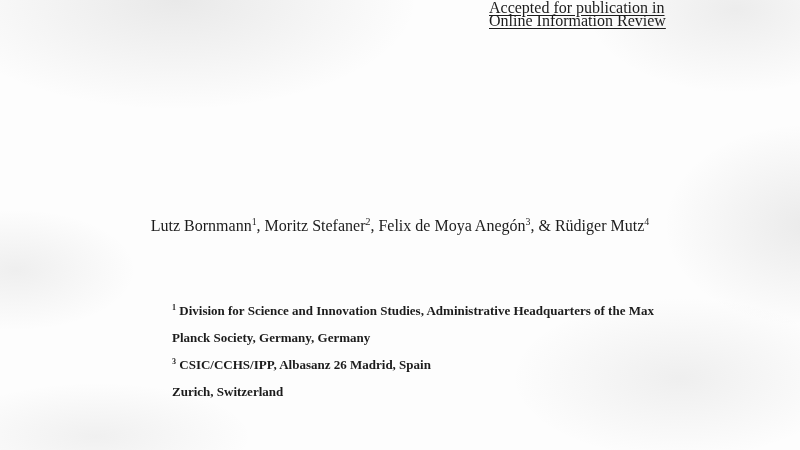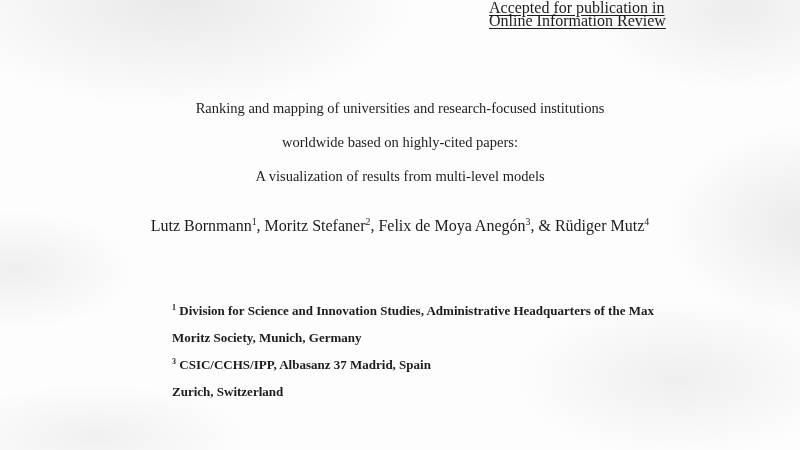--- a/index.html
+++ b/index.html
@@ -68,28 +68,23 @@
 </head>
 <body>
 
 <div class="page">
 
   <div class="accept-note">
     <div class="accept-line">Accepted for publication in</div>
     <div class="accept-line italic">Online Information Review</div>
   </div>
 
-  <div class="title">
-    <div>Ranking and mapping of universities and research-focused institutions</div>
-    <div>worldwide based on highly-cited papers:</div>
-    <div>A visualization of results from multi-level models</div>
-  </div>
 
   <div class="authors"><span>Lutz Bornmann</span><sup class="sup">1</sup><span>, </span><span>Moritz Stefaner</span><sup class="sup">2</sup><span>, </span><span>Felix de Moya Anegón</span><sup class="sup">3</sup><span>, &amp; </span><span>Rüdiger Mutz</span><sup class="sup">4</sup></div>
 
   <div class="footnotes">
     <div class="fn-line"><sup class="sup">1</sup> <span>Division for Science and Innovation Studies, Administrative Headquarters of the Max</span></div>
-    <div class="fn-line">Moritz Society, Munich, Germany</div>
-    <div class="fn-line"><sup class="sup">3</sup> <span>CSIC/CCHS/IPP, Albasanz 37 Madrid, Spain</span></div>
+    <div class="fn-line">Planck Society, Germany, Germany</div>
+    <div class="fn-line"><sup class="sup">3</sup> <span>CSIC/CCHS/IPP, Albasanz 26 Madrid, Spain</span></div>
     <div class="fn-line">Zurich, Switzerland</div>
   </div>
 
 </div>
 
 </body></html>

